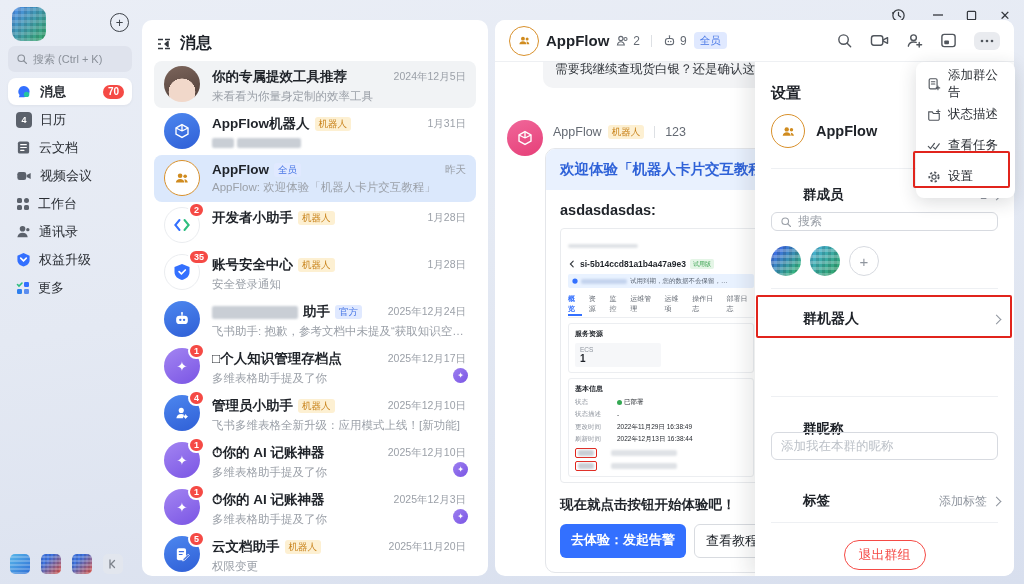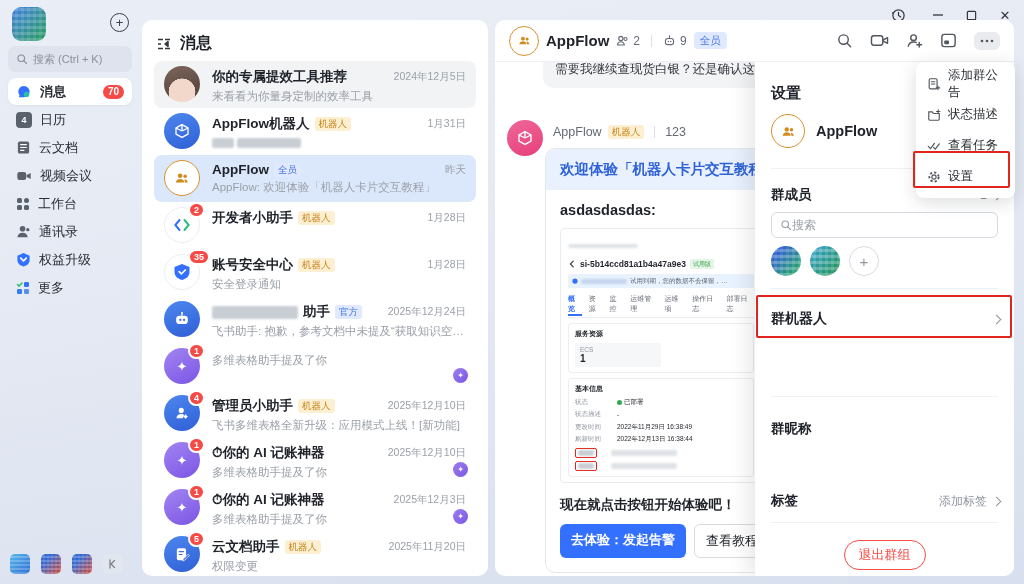--- a/index.html
+++ b/index.html
@@ -111,25 +111,25 @@
   .caret{width:1.2px;height:16px;background:#1f2329;margin-right:2px;}
 
   
   .settings{position:absolute;right:0;top:42px;width:259px;height:514px;background:#fff;box-shadow:-8px 0 18px rgba(31,35,41,.10);z-index:10;}
   .s-title{position:absolute;left:16px;top:22px;font-size:15px;font-weight:bold;}
   .s-group{position:absolute;left:16px;top:52px;display:flex;align-items:center;gap:11px;}
   .s-gav{width:34px;height:34px;border-radius:50%;display:flex;align-items:center;justify-content:center;}
   .s-gname{font-size:14.5px;font-weight:600;}
   .s-div{position:absolute;left:16px;right:16px;height:1px;background:#eef0f3;}
   .s-row{position:absolute;left:16px;right:14px;display:flex;align-items:center;}
-  .s-lab{font-size:13.5px;font-weight:bold;}
+  .s-lab{font-size:13.5px;font-weight:bold;margin-left:32px;}
   .s-right{margin-left:auto;display:flex;align-items:center;gap:6px;color:#8f959e;font-size:12px;}
   .chev{width:7px;height:7px;border-right:1.6px solid #8f959e;border-bottom:1.6px solid #8f959e;transform:rotate(-45deg);}
-  .s-search{position:absolute;left:16px;right:16px;top:150px;height:26px;border:1px solid #d7dae0;border-radius:6px;
-            display:flex;align-items:center;padding:0 8px;color:#9ba0a8;font-size:12px;background:#fff;}
+  .s-search{position:absolute;left:16px;right:16px;top:150px;height:19px;border:1px solid #d7dae0;border-radius:6px;
+            display:flex;align-items:center;gap:6px;padding:0 8px;color:#9ba0a8;font-size:12px;background:#fff;}
   .s-avs{position:absolute;left:16px;top:184px;display:flex;gap:9px;align-items:center;}
   .s-av{width:30px;height:30px;border-radius:50%;}
   .s-plus{width:30px;height:30px;border-radius:50%;border:1px solid #d7dae0;color:#8f959e;display:flex;align-items:center;justify-content:center;font-size:15px;}
   .s-input{position:absolute;left:16px;right:16px;top:370px;height:28px;border:1px solid #d7dae0;border-radius:6px;
            display:flex;align-items:center;padding:0 9px;color:#bbc0c7;font-size:12.5px;}
   .leave{position:absolute;left:50%;top:478px;transform:translateX(-50%);border:1px solid #f54a45;color:#f54a45;
          border-radius:15px;padding:5px 14px;font-size:13px;white-space:nowrap;}
 
   
   .dropdown{position:absolute;left:916px;top:62px;width:99px;background:#fff;border-radius:8px;
@@ -362,20 +362,24 @@
             <span class="mi-name ell" style="max-width:60px;">助手</span>
           <span class="tag tag-blue">官方</span>
           <span class="mi-time">2025年12月24日</span>
           </div>
         <div class="mi-sub ell">飞书助手: 抱歉，参考文档中未提及“获取知识空间子节点列表 接口...</div>
       </div>
 
       <div class="mi">
         <div class="mi-av av-purple">✦</div>
         <span class="cnt">1</span>
+        <div class="mi-row">
+            <span class="mi-name ell">□个人知识管理存档点</span>
+          <span class="mi-time">2025年12月17日</span>
+          </div>
         <div class="mi-sub ell" style="max-width:230px;">多维表格助手提及了你</div>
         <div class="corner">✦</div>
       </div>
 
       <div class="mi">
         <div class="mi-av av-blue">
             <svg width="18" height="18" viewBox="0 0 24 24" fill="#fff">
               <circle cx="11" cy="8.5" r="3.4"></circle>
               <path d="M4.5 19c.3-3.6 3-5.6 6.5-5.6 1.4 0 2.7.3 3.7 1l-1.6 4.6z"></path>
               <circle cx="16.8" cy="16.8" r="2.2"></circle>
@@ -642,20 +646,23 @@
         <span class="s-right">
             <span class="chev"></span>
           </span>
       </div>
 
       <div class="s-div" style="top:334px;"></div>
 
       <div class="s-row" style="top:357px;height:20px;">
         <span class="s-lab">群昵称</span>
       </div>
+      <div class="s-input">
+        <span>添加我在本群的昵称</span>
+      </div>
 
       <div class="s-row" style="top:424px;height:30px;">
         <span class="s-lab">标签</span>
         <span class="s-right">
             <span>添加标签</span>
             <span class="chev"></span>
           </span>
       </div>
       <div class="s-div" style="top:460px;"></div>
 

